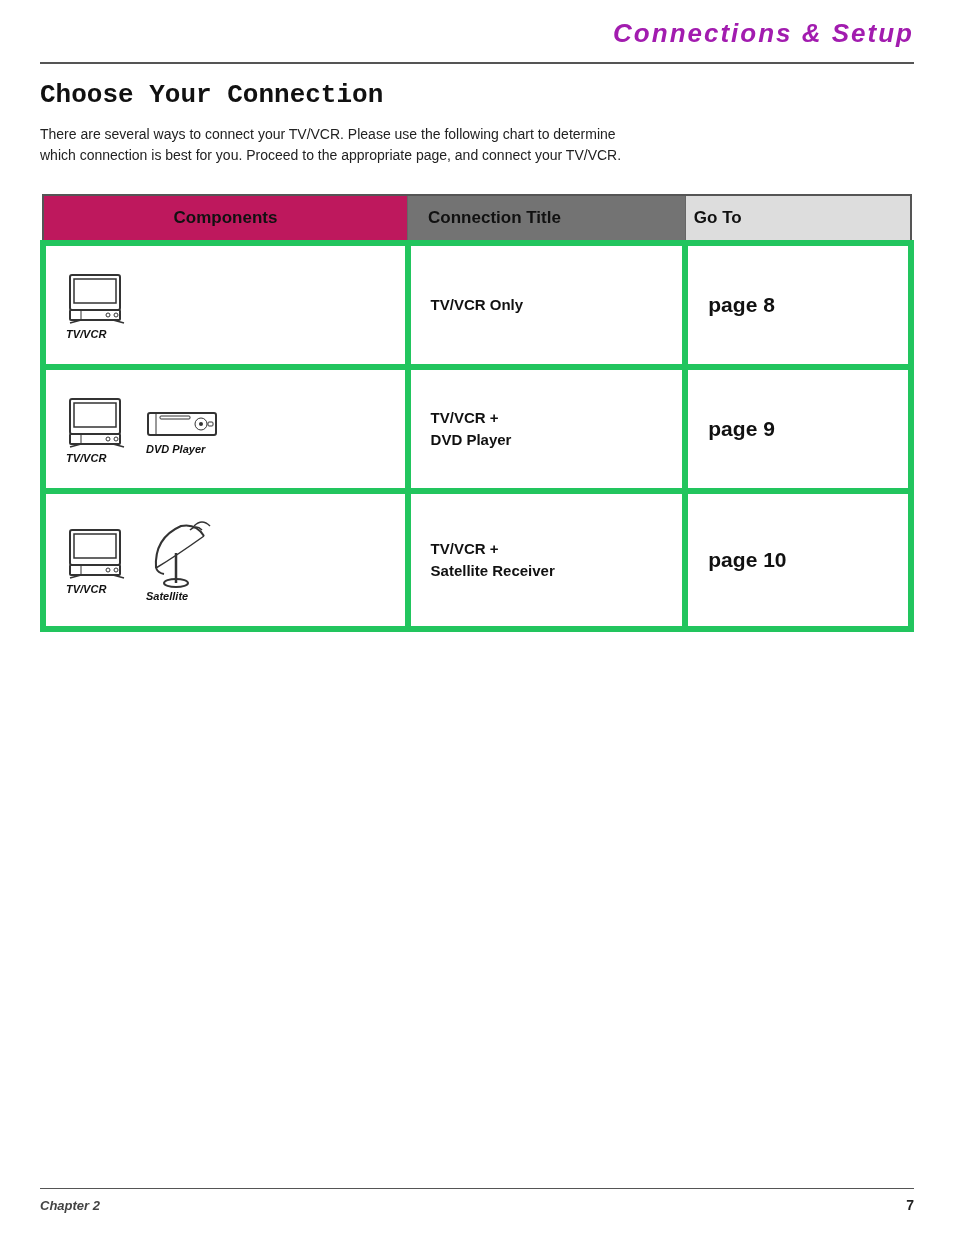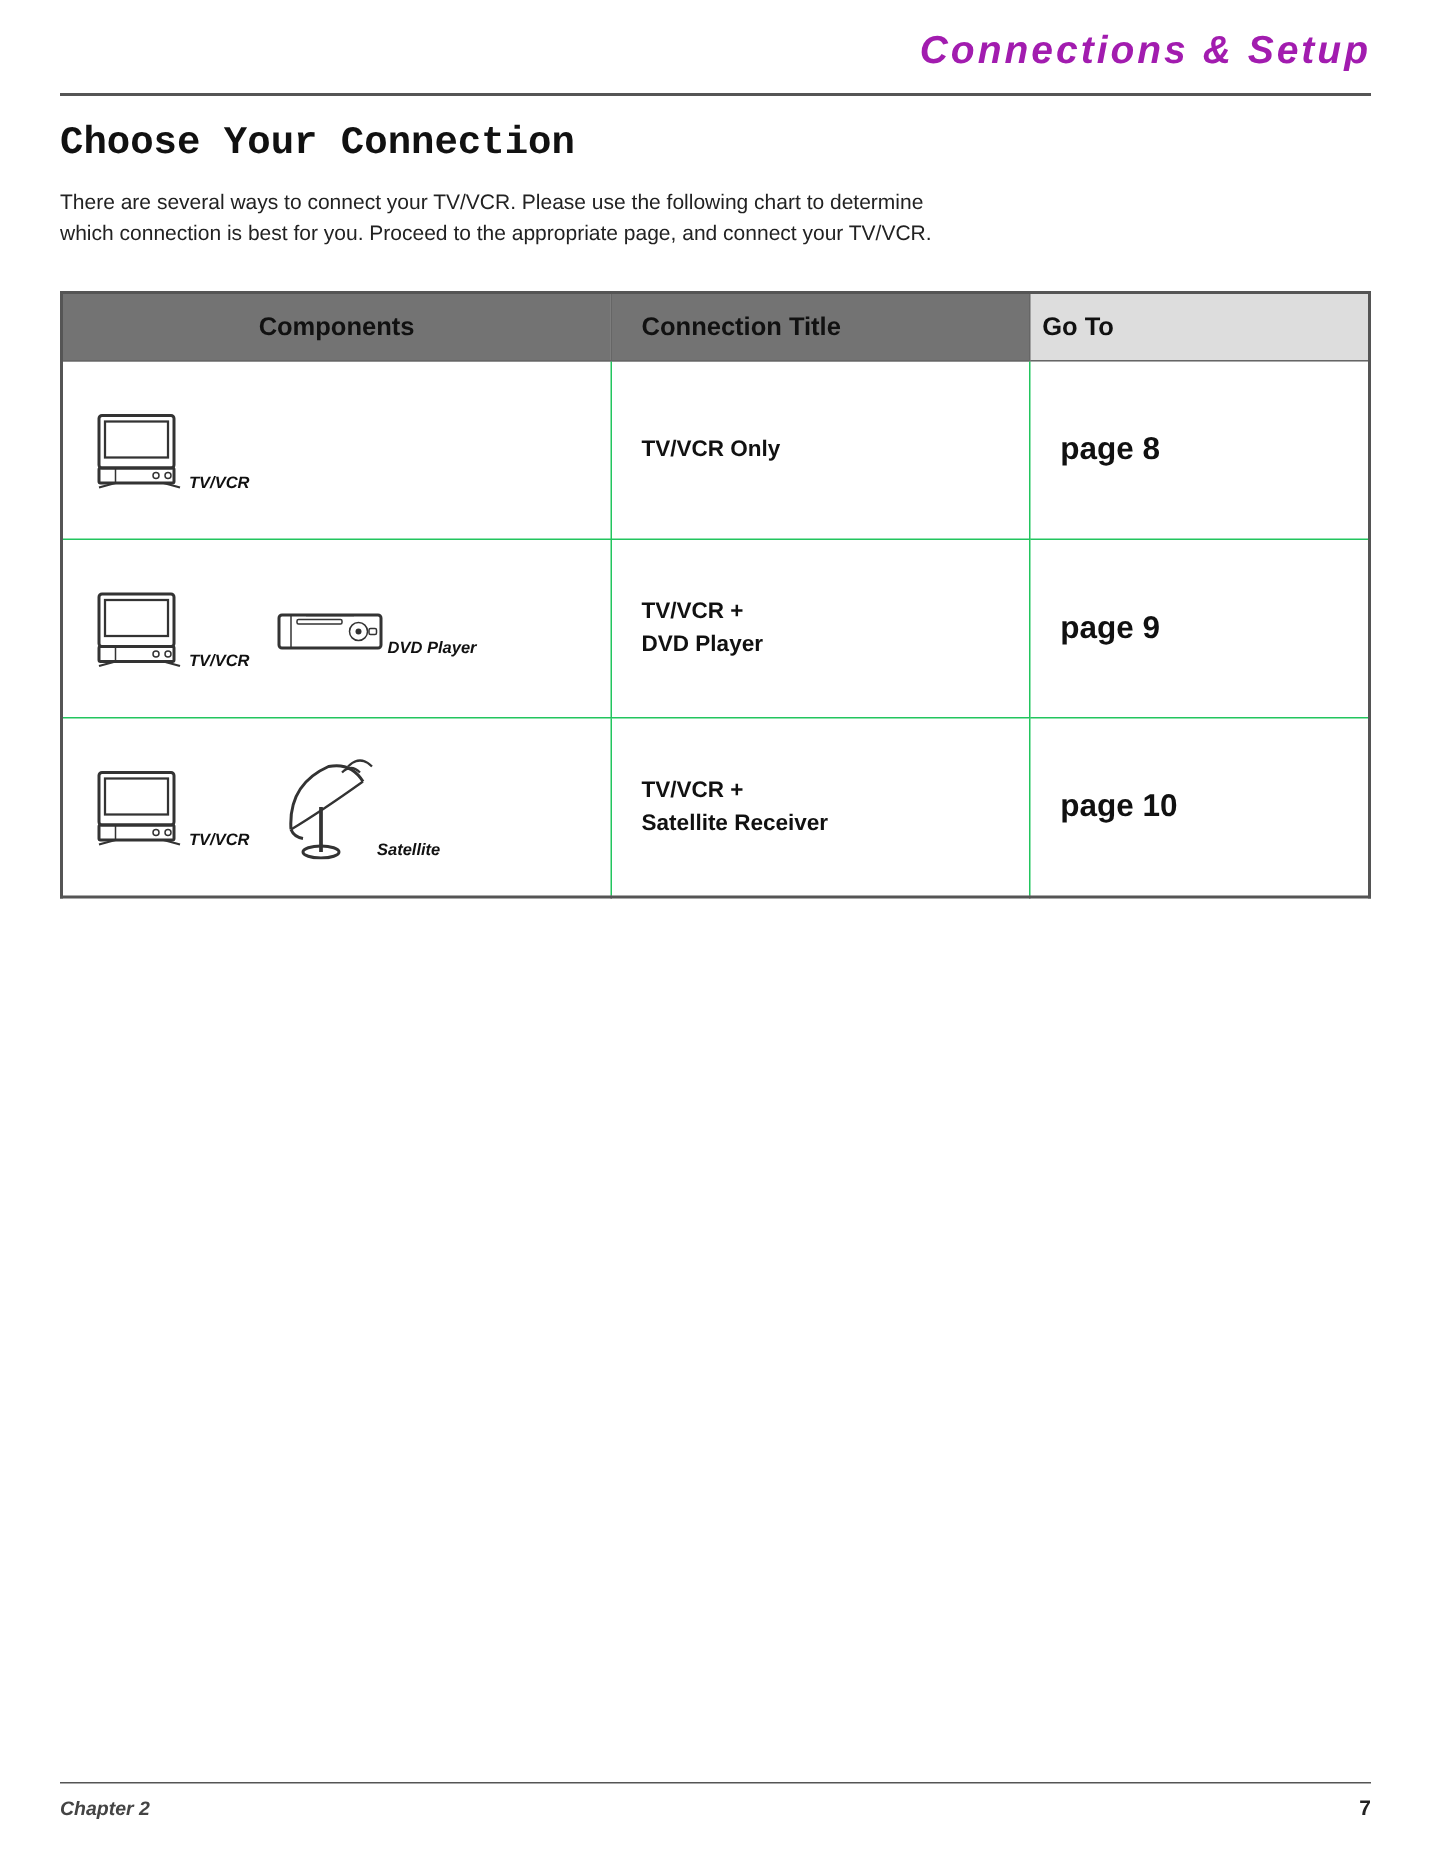--- a/index.html
+++ b/index.html
@@ -81,21 +81,21 @@
       border: 1px solid #666;
     }
 
     .connection-table th.components-col {
       width: 42%;
       text-align: center;
       font-size: 17px;
       font-weight: 900;
       font-family: 'Arial Black', Arial, sans-serif;
       color: #111;
-      background: #737373;
+      background: #be185d;
     }
 
     .connection-table th.title-col {
       width: 32%;
       font-size: 17px;
       font-weight: 900;
       font-family: 'Arial Black', Arial, sans-serif;
       color: #111;
       background: #737373;
       padding: 12px 20px;
@@ -105,21 +105,21 @@
       width: 26%;
       font-size: 17px;
       font-weight: 900;
       font-family: 'Arial Black', Arial, sans-serif;
       color: #111;
       background: #ddd;
       padding: 12px 8px;
     }
 
     .connection-table td {
-      border: 1px solid #22c55e;
+      border: 6px solid #22c55e;
       vertical-align: middle;
     }
 
     .connection-table tr td {
       padding: 14px 10px;
     }
 
     .connection-table td.title-cell {
       padding: 14px 20px;
       font-size: 15px;
@@ -149,21 +149,22 @@
       font-size: 11px;
       font-weight: bold;
       font-style: italic;
       text-align: center;
       color: #111;
       display: block;
     }
 
     .device-item {
       display: flex;
-      align-items: flex-end;
+      flex-direction: column;
+      align-items: flex-start;
       gap: 2px;
     }
 
     
     .page-footer {
       position: absolute;
       bottom: 22px;
       left: 40px;
       right: 40px;
     }

